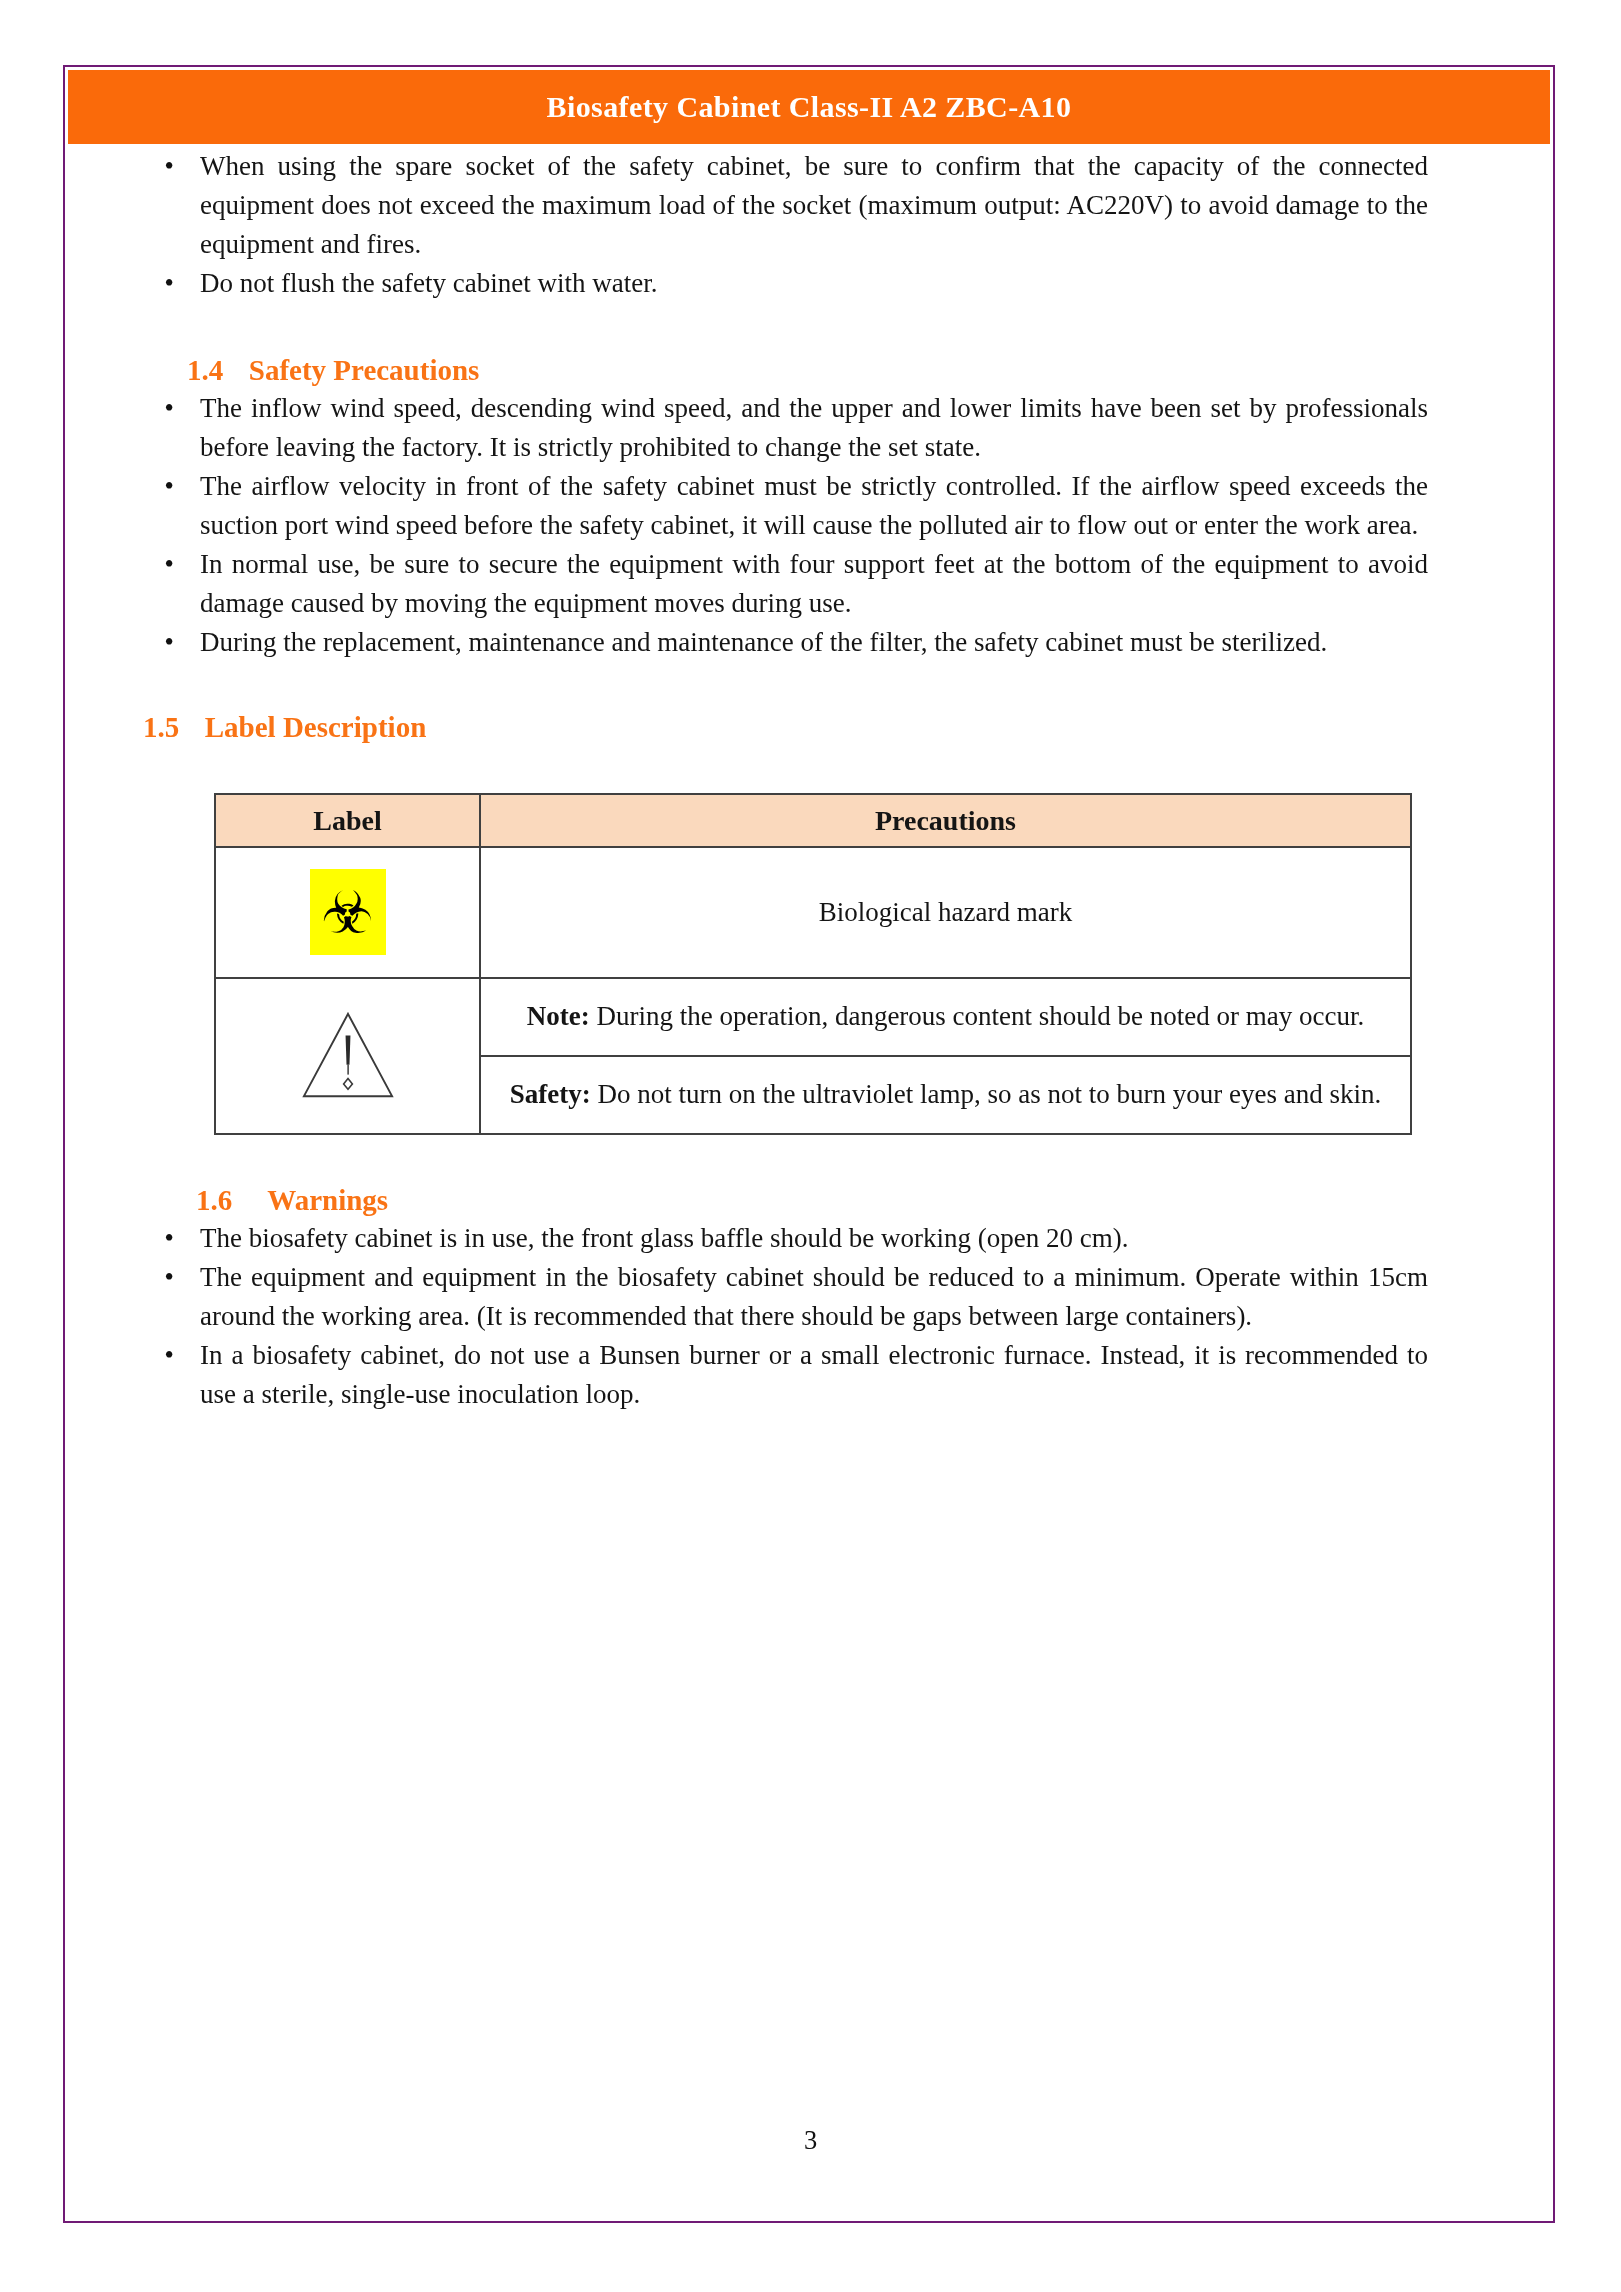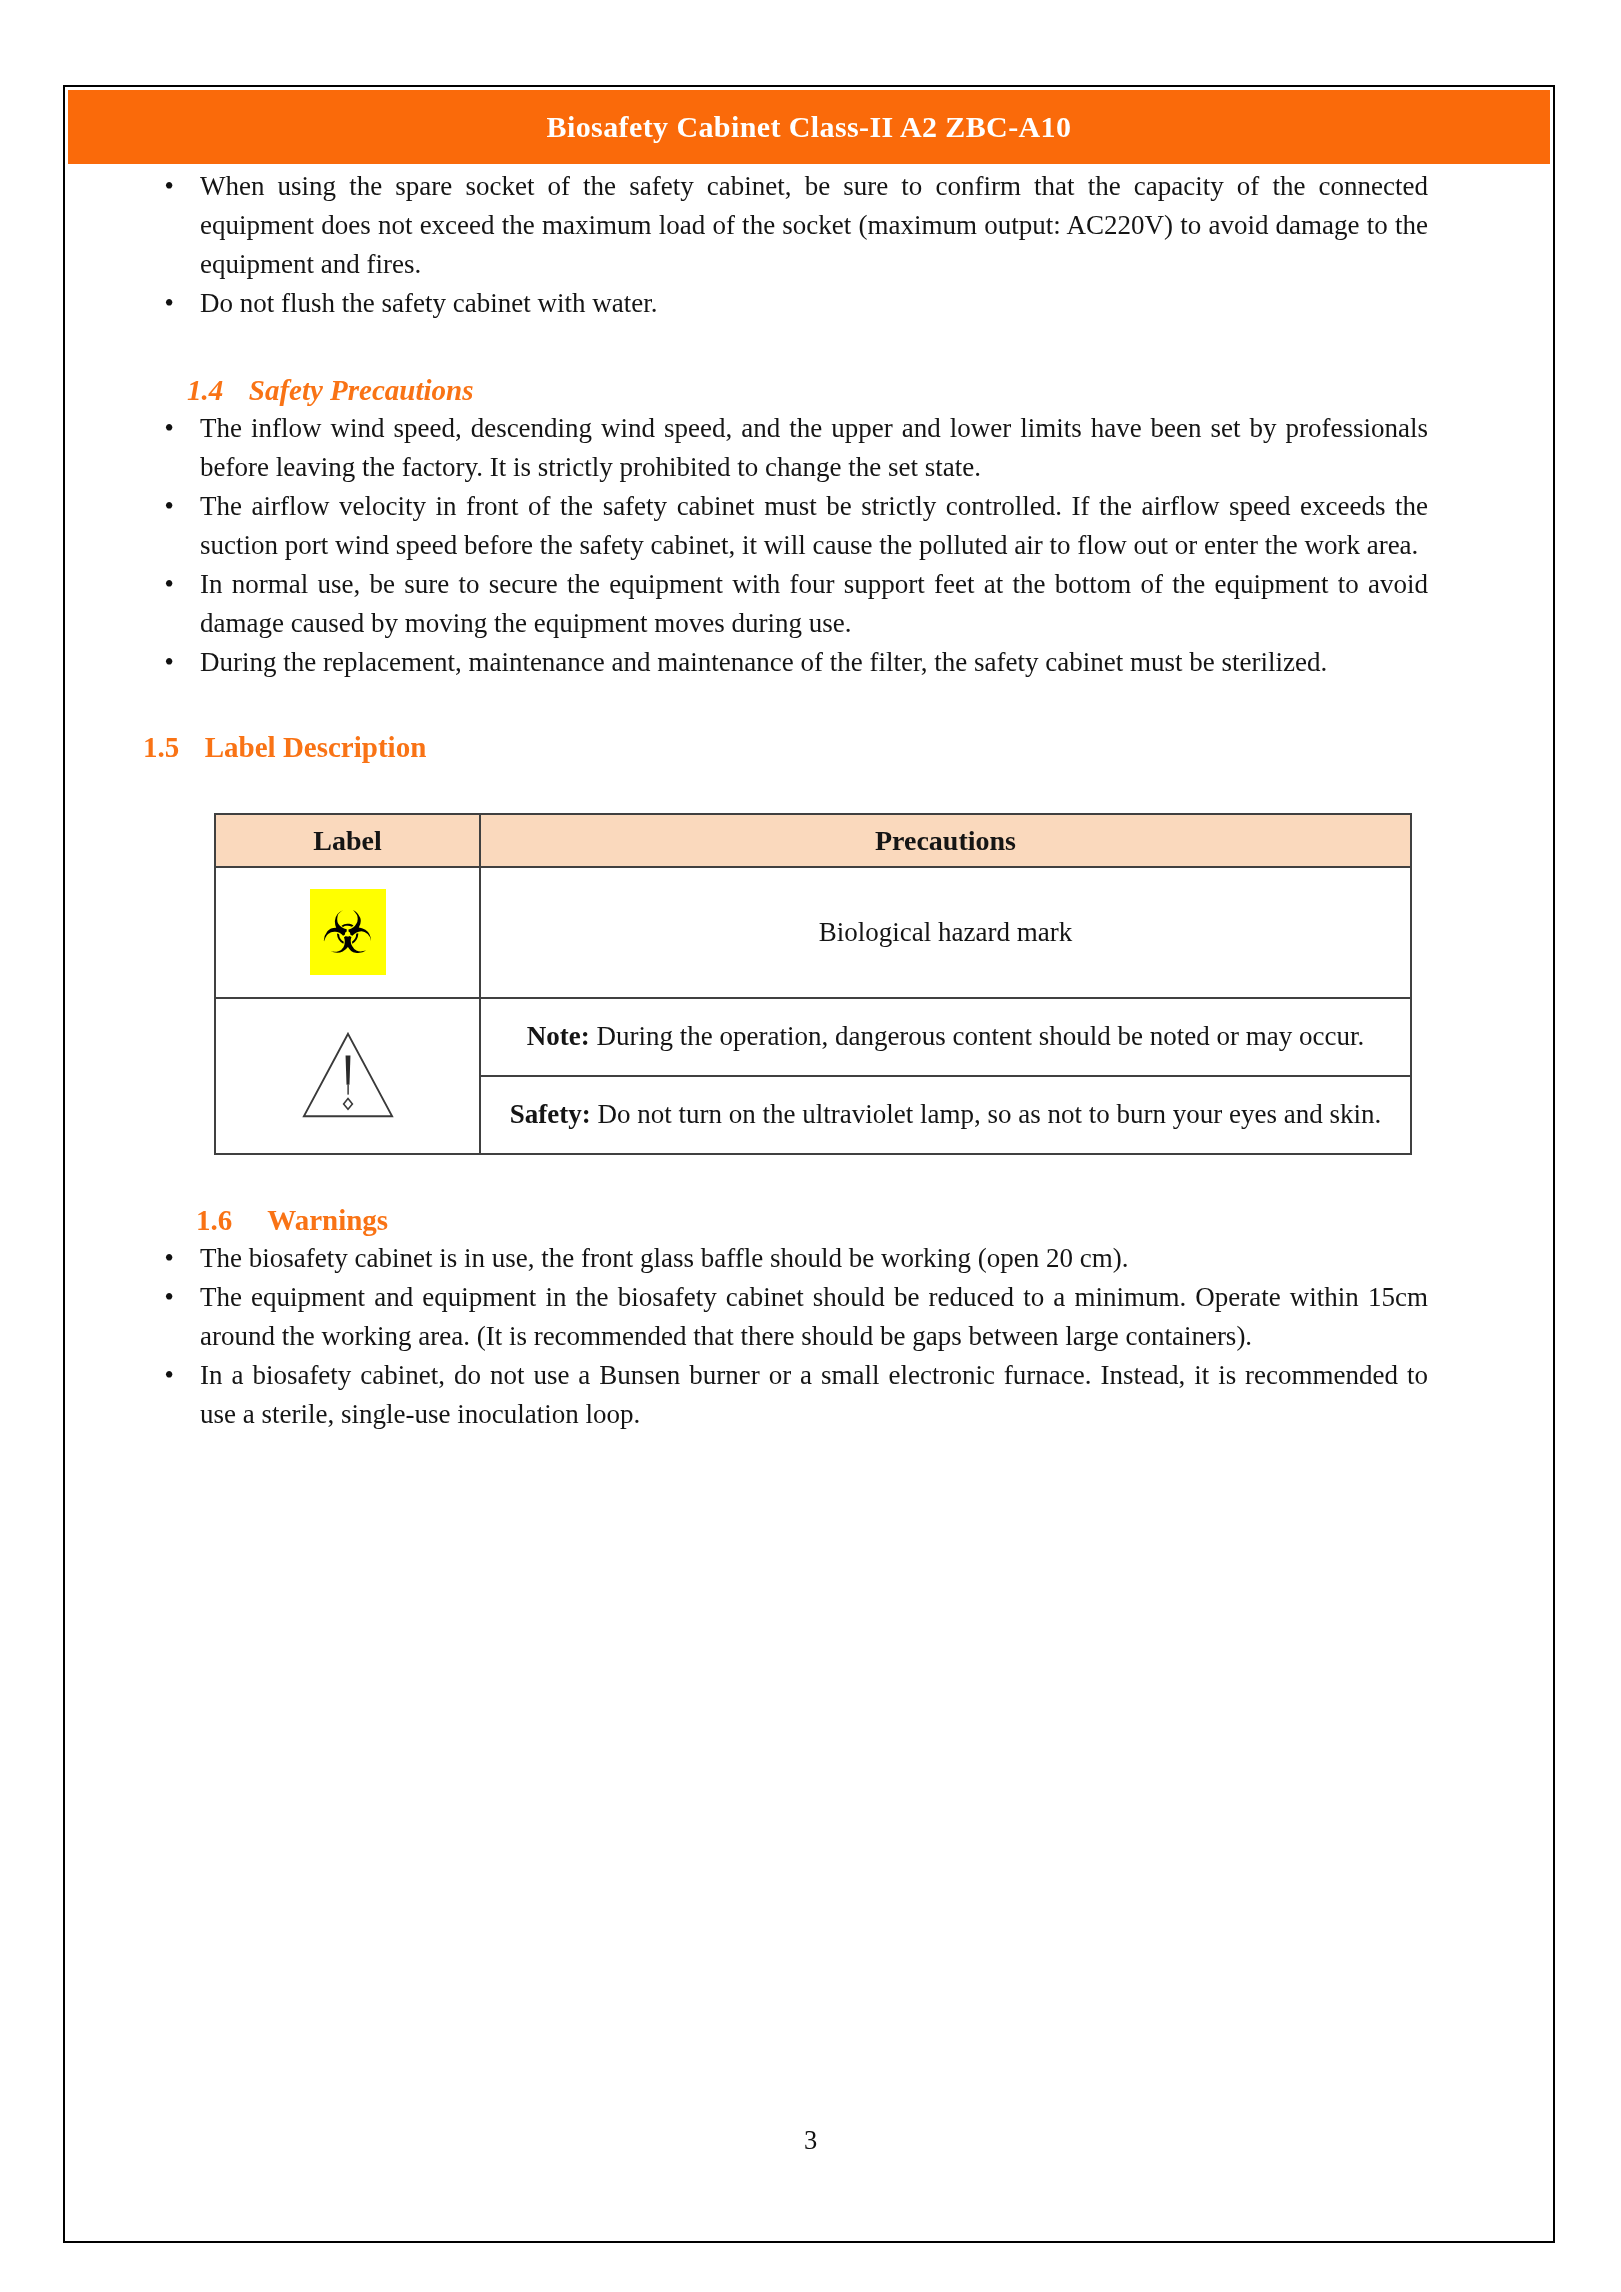--- a/index.html
+++ b/index.html
@@ -3,21 +3,21 @@
 <meta charset="utf-8">
 <style>
   html,body { margin:0; padding:0; }
   body {
     width:1621px; height:2293px; background:#ffffff; position:relative;
     font-family:"Liberation Serif", serif; color:#151515;
     -webkit-font-smoothing:antialiased;
   }
   .page-frame {
     position:absolute; left:63px; top:65px; width:1492px; height:2158px;
-    border:2px solid #000000; box-sizing:border-box; background:#ffffff;margin-top:20px;
+    border:2px solid #701a75; box-sizing:border-box; background:#ffffff;
   }
   .title-band {
     margin:2.9px; height:74px; background:#FA6A0A;
     display:flex; align-items:center; justify-content:center;
   }
   .title-band h1 {
     margin:0; color:#ffffff; font-size:30px; font-weight:bold; letter-spacing:0.4px;
   }
   .content { padding:0 125px 0 78px; font-size:27px; line-height:39px; }
 
@@ -29,21 +29,21 @@
     content:"•"; position:absolute; left:21.6px; top:0; font-size:26.5px; color:#111;
   }
   .intro   { margin-top:43px; }
   .s14     { margin-top:47px; }
   .s16     { margin-top:47px; }
 
   h2.sec {
     color:#F97315; font-size:29px; line-height:37px; font-weight:bold; margin:0;
   }
   h2.sec .num { display:inline-block; margin-right:25.5px; }
-  h2.h-14 { margin:49px 0 0 44px;font-style:italic; }
+  h2.h-14 { margin:49px 0 0 44px; }
   h2.h-15 { margin:47px 0 0 0; }
   h2.h-16 { margin:47px 0 0 53px; }
   h2.h-16 .num { margin-right:35px; }
 
   table.label-table {
     border-collapse:collapse; margin:47px 0 0 71px; width:1198px;
     table-layout:fixed;
   }
   .label-table th, .label-table td { border:2px solid #404040; padding:0 22px; }
   .label-table col.c1 { width:265px; }

